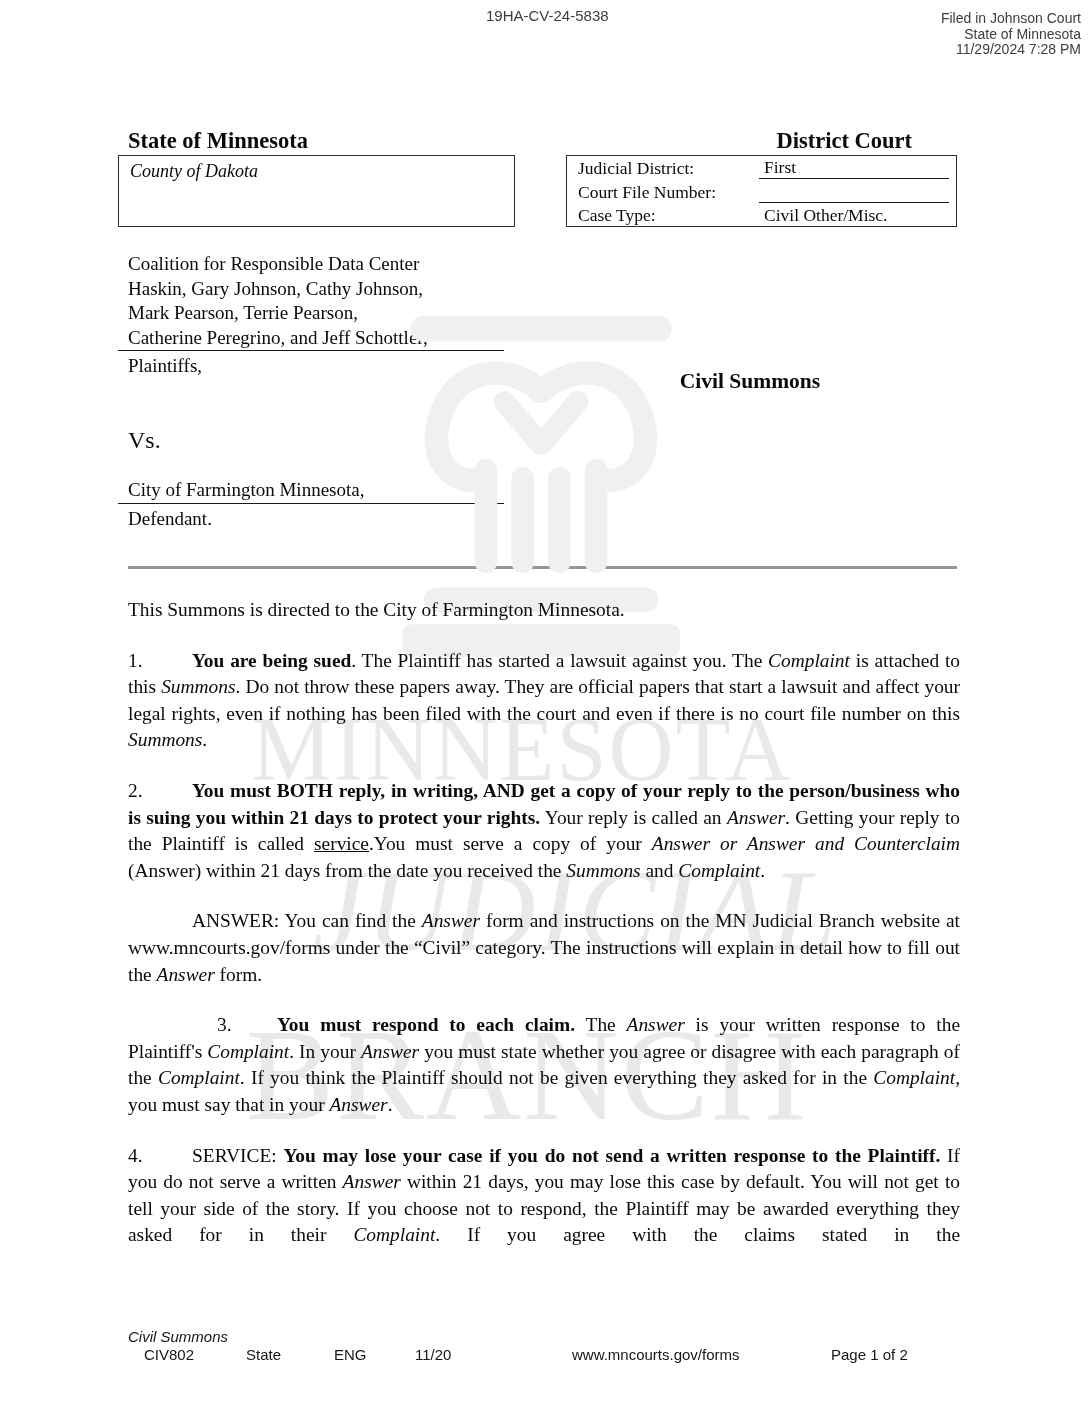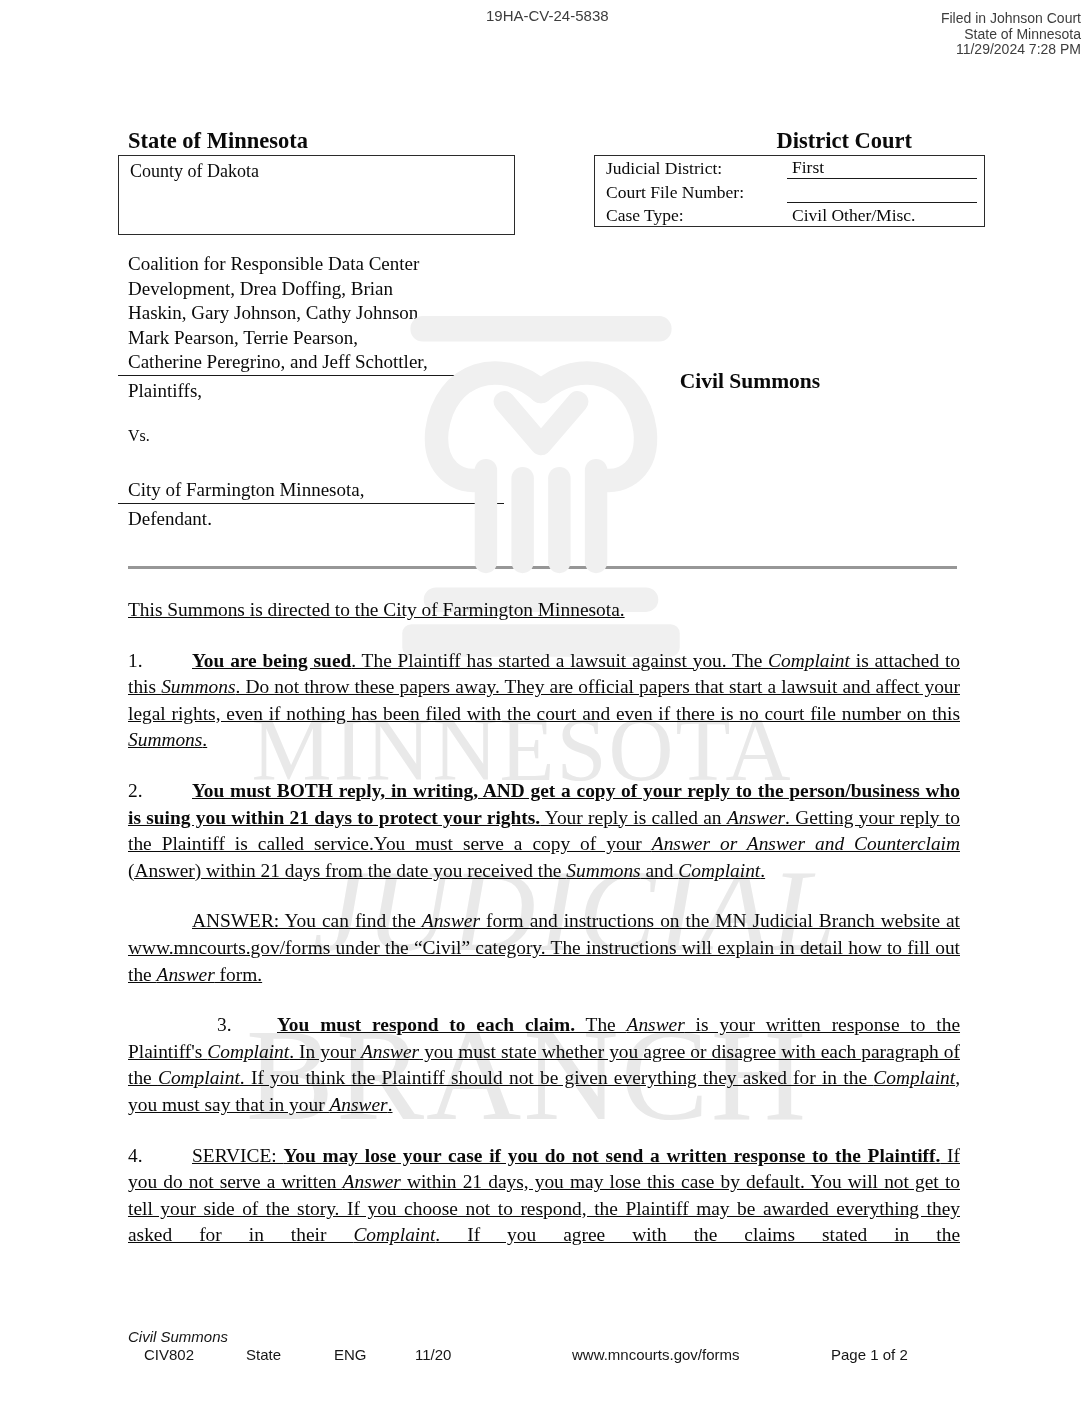--- a/index.html
+++ b/index.html
@@ -14,42 +14,42 @@
   
   .case-number{left:486px;top:7px;font-size:15px;color:#3d3d3d;}
   .filed-stamp{left:820px;top:11px;width:261px;text-align:right;
     font-size:14px;line-height:15.5px;color:#3d3d3d;}
 
   
   .state-title{left:128px;top:128px;font-size:22.5px;font-weight:bold;}
   .court-title{left:534px;top:128px;width:390px;text-align:right;padding-right:12px;
     box-sizing:border-box;font-size:22.5px;font-weight:bold;}
   .county-box{left:118px;top:155px;width:384px;height:65px;border:1.5px solid #2b2b2b;
-    font-size:18px;padding:5px 0 8px 11px;box-sizing:content-box;}
+    font-size:18px;padding:5px 0 0 11px;box-sizing:content-box;font-style:italic;}
   .court-box{left:566px;top:155px;width:389px;height:70px;border:1.8px solid #2b2b2b;
-    font-size:17.5px;margin-left:28px;}
+    font-size:17.5px;}
   .court-box .row{display:flex;height:23.3px;align-items:flex-end;}
   .court-box .lbl{width:192px;padding-left:11px;box-sizing:border-box;}
   .court-box .val{flex:1;margin-right:7px;padding-left:5px;}
   .court-box .row.ul .val{border-bottom:1.5px solid #1a1a1a;}
 
   .plaintiff-block{left:118px;top:252px;width:386px;font-size:19px;line-height:24.6px;}
   .plaintiff-block .ln{padding-left:10px;}
   .plaintiff-block .ln.ul{border-bottom:1.5px solid #1a1a1a;}
   .party-role{padding-left:10px;margin-top:3px;}
-  .vs-label{left:128px;top:427px;font-size:16px;}
+  .vs-label{left:128px;top:427px;font-size:24px;}
   .defendant-block{left:118px;top:478px;width:386px;font-size:19px;line-height:24.6px;}
   .defendant-block .ln{padding-left:10px;border-bottom:1.5px solid #1a1a1a;}
   .doc-title{left:630px;top:369px;width:240px;text-align:center;font-size:21.5px;font-weight:bold;}
 
   .divider{left:128px;top:566px;width:829px;height:3px;background:#979797;}
 
   
   .body-col{left:128px;top:597px;width:832px;font-size:19.4px;line-height:26.6px;z-index:2;}
-  .para{margin:0 0 24px 0;text-decoration:underline;}
+  .para{margin:0 0 24px 0;}
   .just{text-align:justify;}
   .just-last{text-align-last:justify;}
   .sg-n{}
   .sg-b{font-weight:bold;}
   .sg-i{font-style:italic;}
   .sg-u{text-decoration:underline;}
   .sg-num{display:inline-block;width:64px;}
   .sg-tab{display:inline-block;width:64px;}
   .sg-tab2{display:inline-block;width:89px;}
   .sg-num2{display:inline-block;width:60px;}
@@ -117,21 +117,20 @@
       <span class="val"></span>
     </div>
     <div class="row">
       <span class="lbl">Case Type:</span>
       <span class="val">Civil Other/Misc.</span>
     </div>
   </div>
 
   <div class="abs plaintiff-block">
     <div class="ln">Coalition for Responsible Data Center</div>
-    <div class="ln">Development, Drea Doffing, Brian</div>
     <div class="ln">Haskin, Gary Johnson, Cathy Johnson,</div>
     <div class="ln">Mark Pearson, Terrie Pearson,</div>
     <div class="ln ul">Catherine Peregrino, and Jeff Schottler,</div>
     <div class="party-role">Plaintiffs,</div>
   </div>
 
   <div class="abs doc-title">Civil Summons</div>
   <div class="abs vs-label">Vs.</div>
   <div class="abs defendant-block">
     <div class="ln">City of Farmington Minnesota,</div>

